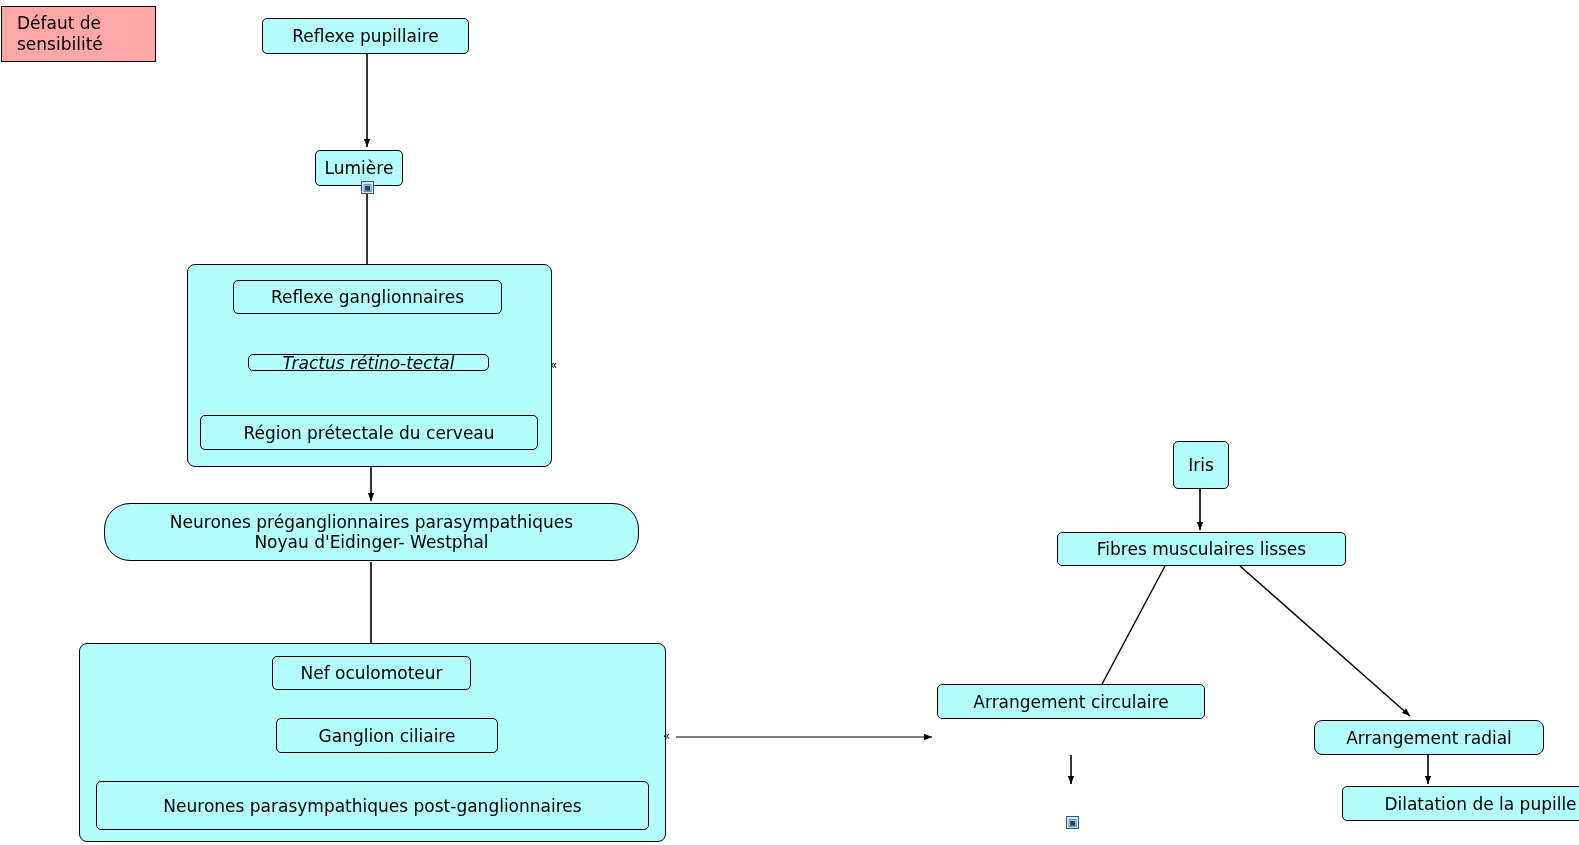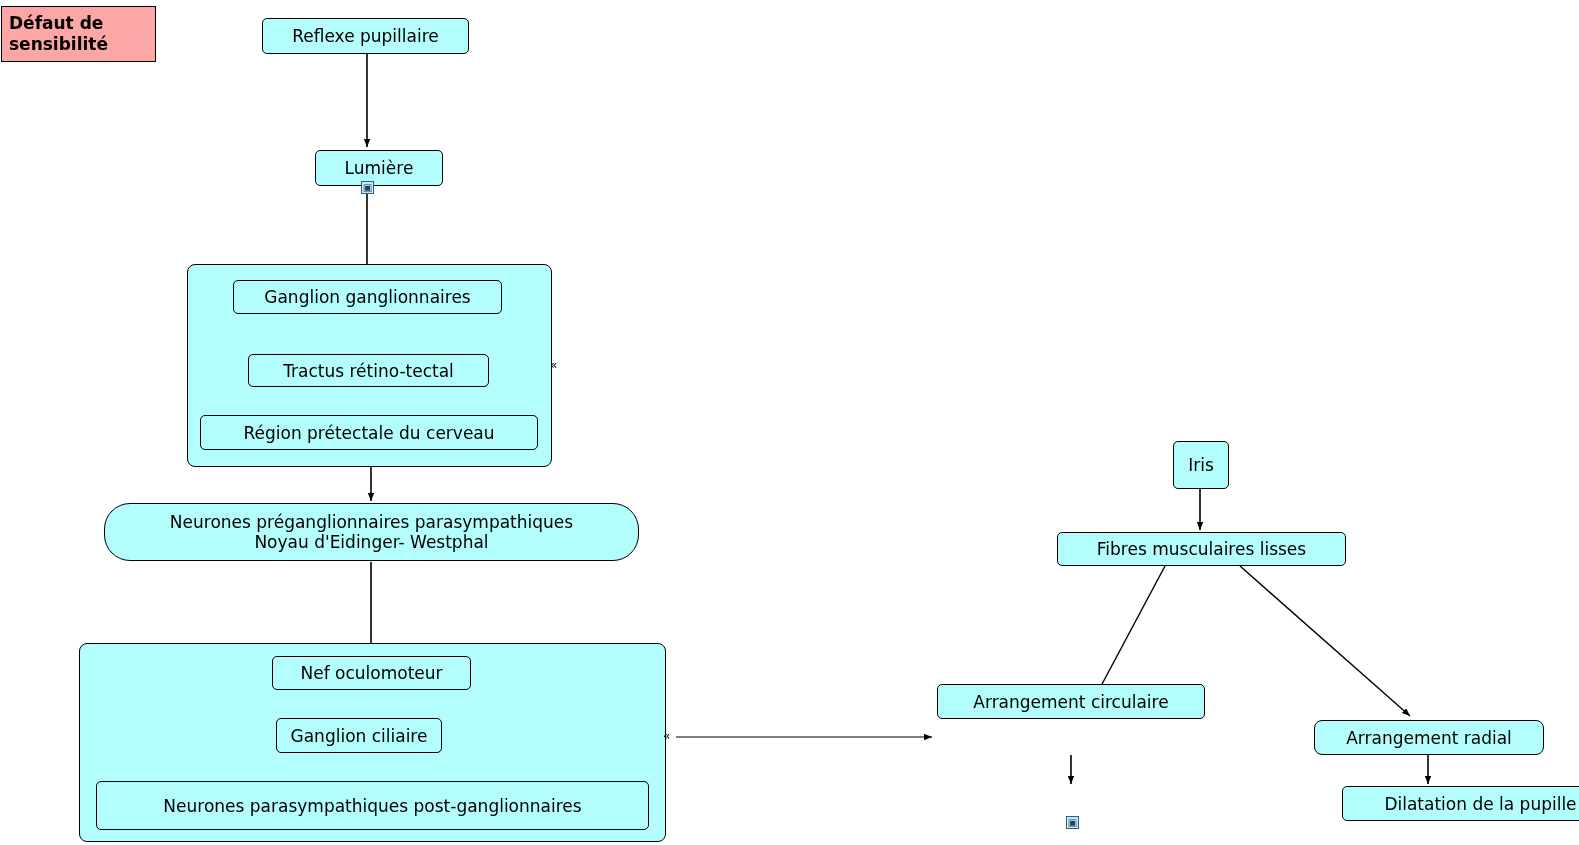--- a/index.html
+++ b/index.html
@@ -27,26 +27,26 @@
     text-align: center;
     display: flex;
     align-items: center;
     justify-content: center;
     white-space: pre;
     padding: 0 8px;
   }
   .node.title {
     background: #fda6a6;
     border-radius: 0;
-    font-weight: bold;
+    font-weight: normal;
     font-size: 17px;
     line-height: 21px;
     text-align: left;
     justify-content: flex-start;
-    padding: 0 7px;
+    padding: 0 15px;
   }
   .group {
     position: absolute;
     box-sizing: border-box;
     background: #b3fdfd;
     border: 1px solid #000000;
     border-radius: 8px;
   }
   svg.links {
     position: absolute;
@@ -127,35 +127,35 @@
 sensibilité</div>
 
   <div class="group" style="left:187px; top:264px; width:365px; height:203px;"></div>
   <span class="arrowmark" style="left:550px; top:359px;">«</span>
 
   <div class="group" style="left:79px; top:643px; width:587px; height:199px;"></div>
   <span class="arrowmark" style="left:663px; top:730px;">«</span>
 
   <div class="node" style="left:262px; top:18px; width:207px; height:36px;">Reflexe pupillaire</div>
 
-  <div class="node" style="left:315px; top:150px; width:128px; height:36px;">Lumière</div>
+  <div class="node" style="left:315px; top:150px; width:88px; height:36px;">Lumière</div>
   <span class="badge img" style="left:361px; top:181px;"></span>
 
-  <div class="node" style="left:233px; top:280px; width:269px; height:34px;">Ganglion ganglionnaires</div>
+  <div class="node" style="left:233px; top:280px; width:269px; height:34px;">Reflexe ganglionnaires</div>
 
-  <div class="node" style="left:248px; top:354px; width:241px; height:33px;">Tractus rétino-tectal</div>
+  <div class="node" style="left:248px; top:354px; width:241px; height:17px;font-style:italic;">Tractus rétino-tectal</div>
 
   <div class="node" style="left:200px; top:415px; width:338px; height:35px;">Région prétectale du cerveau</div>
 
   <div class="node" style="left:104px; top:503px; width:535px; height:58px;border-radius:26px;">Neurones préganglionnaires parasympathiques
 Noyau d'Eidinger- Westphal</div>
 
   <div class="node" style="left:272px; top:656px; width:199px; height:34px;">Nef oculomoteur</div>
 
-  <div class="node" style="left:276px; top:718px; width:166px; height:35px;">Ganglion ciliaire</div>
+  <div class="node" style="left:276px; top:718px; width:222px; height:35px;">Ganglion ciliaire</div>
 
   <div class="node" style="left:96px; top:781px; width:553px; height:49px;">Neurones parasympathiques post-ganglionnaires</div>
 
   <div class="node" style="left:1173px; top:441px; width:56px; height:48px;">Iris</div>
 
   <div class="node" style="left:1057px; top:532px; width:289px; height:34px;">Fibres musculaires lisses</div>
 
   <div class="node" style="left:937px; top:684px; width:268px; height:35px;">Arrangement circulaire</div>
 
   <div class="node" style="left:1314px; top:720px; width:230px; height:35px;border-radius:8px;">Arrangement radial</div>

